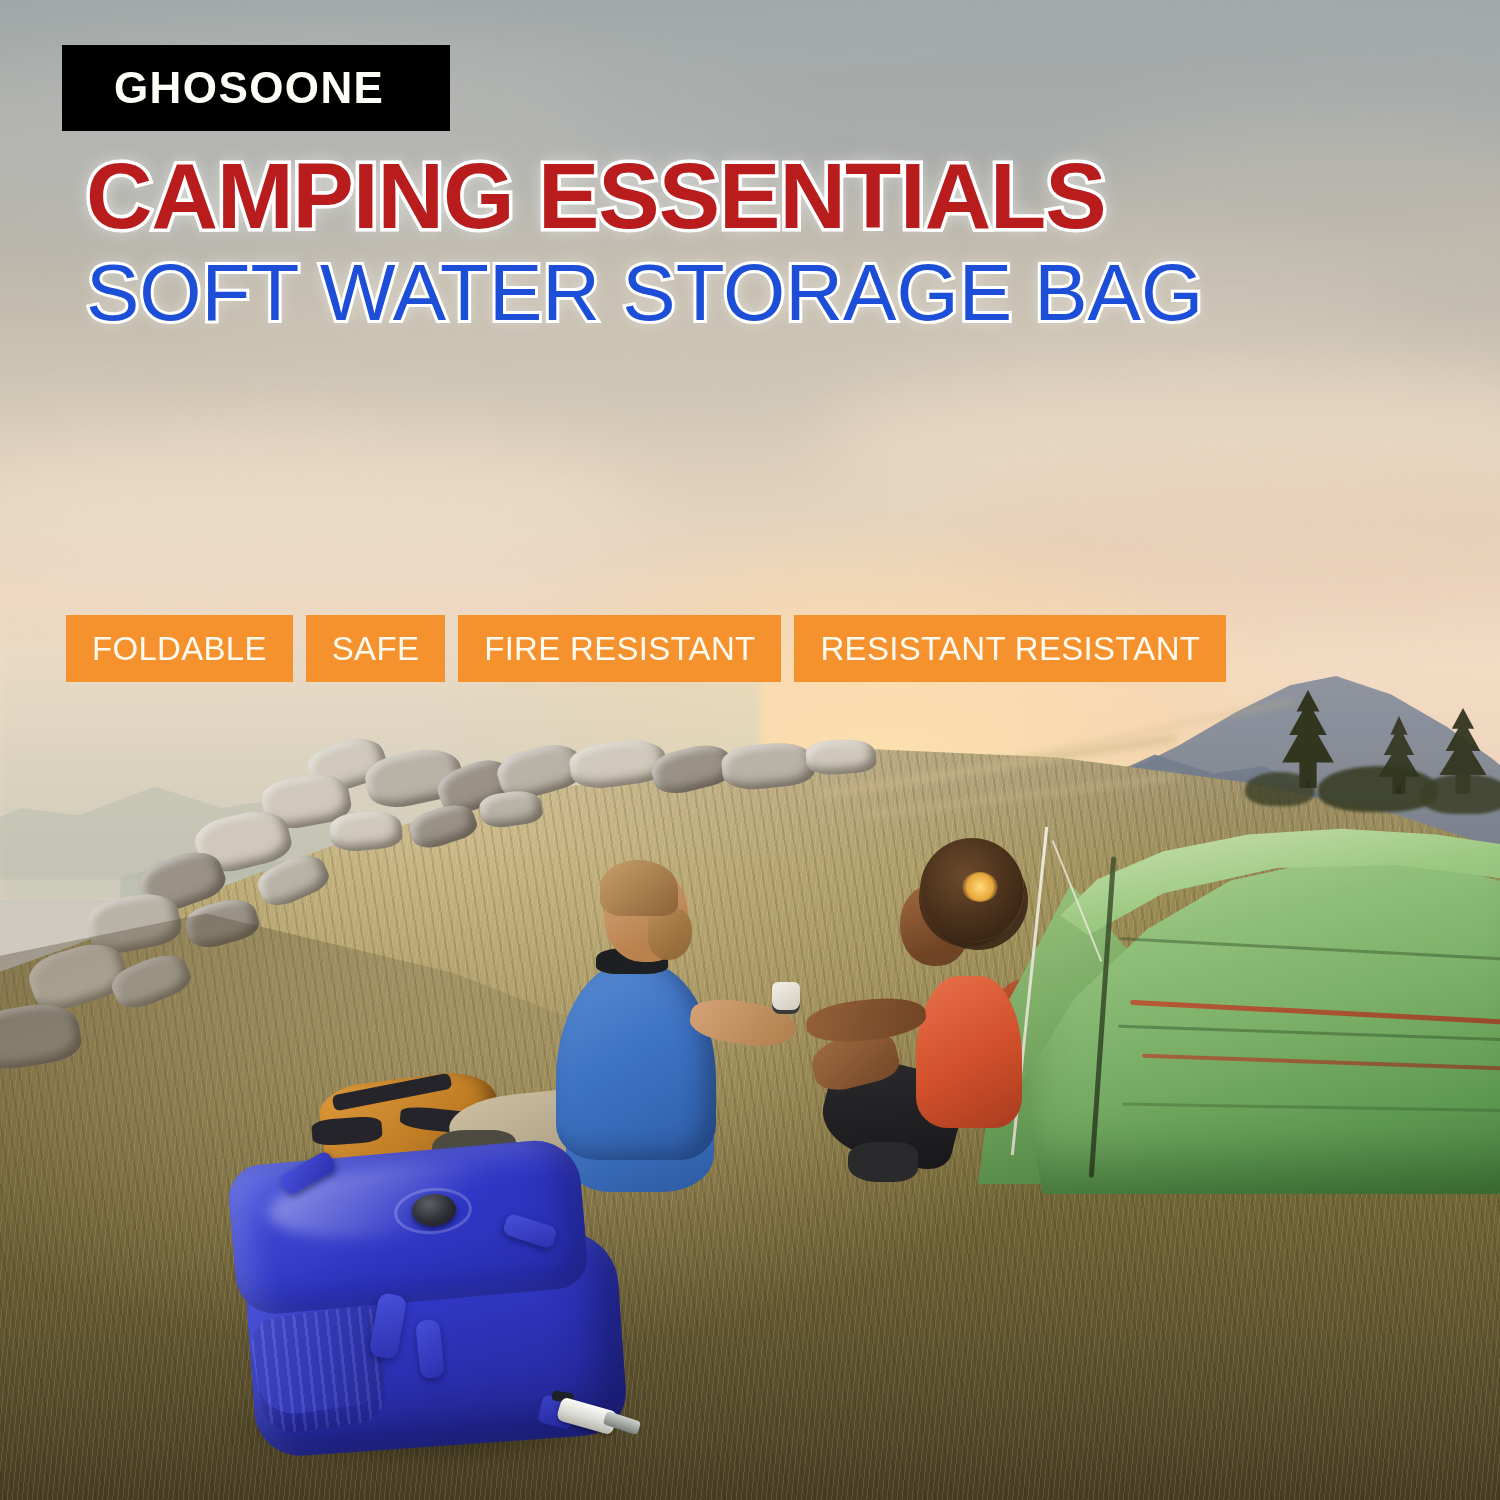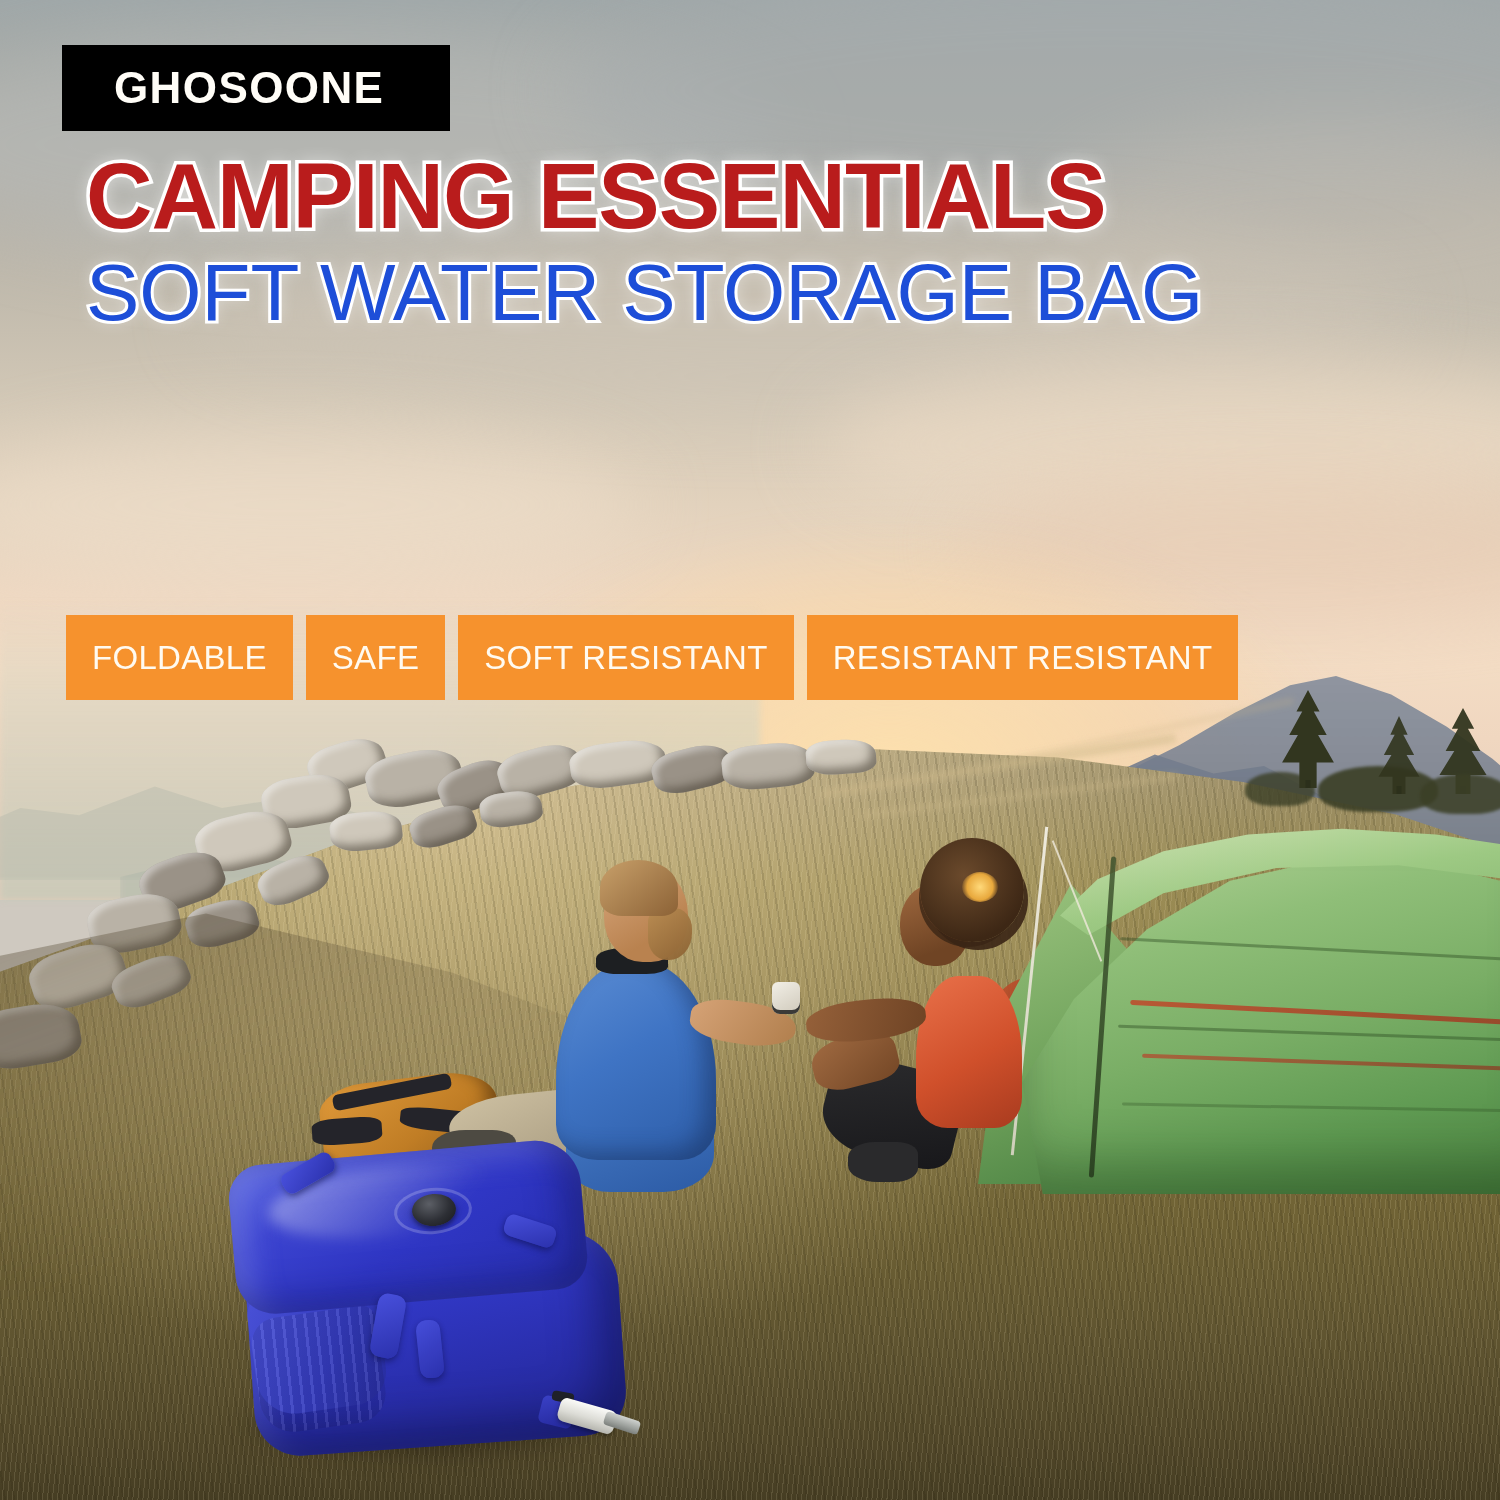--- a/index.html
+++ b/index.html
@@ -456,21 +456,21 @@
   }
   .desc-box p {
     color:#ffffff; font-size:42px; font-weight:400; line-height:1.42;
   }
 
   .tag-row {
     position:absolute; left:66px; top:615px;
     display:flex; gap:13px;
   }
   .tag {
-    background:#F6922D; height:85px;
+    background:#F6922D; height:67px;
     display:flex; align-items:center; justify-content:center;
     padding:0 26px;
   }
   .tag span {
     color:#fffaf0; font-size:33px; font-weight:400; letter-spacing:.3px;
     line-height:1; white-space:nowrap;
   }
 </style>
 </head>
 <body>
@@ -612,20 +612,20 @@
 
 
   <div class="tag-row">
     <div class="tag">
       <span>FOLDABLE</span>
     </div>
     <div class="tag">
       <span>SAFE</span>
     </div>
     <div class="tag">
-      <span>SOFT RESISTANT</span>
+      <span>FIRE RESISTANT</span>
     </div>
     <div class="tag">
       <span>RESISTANT RESISTANT</span>
     </div>
   </div>
 
 </div>
 
 </body></html>

